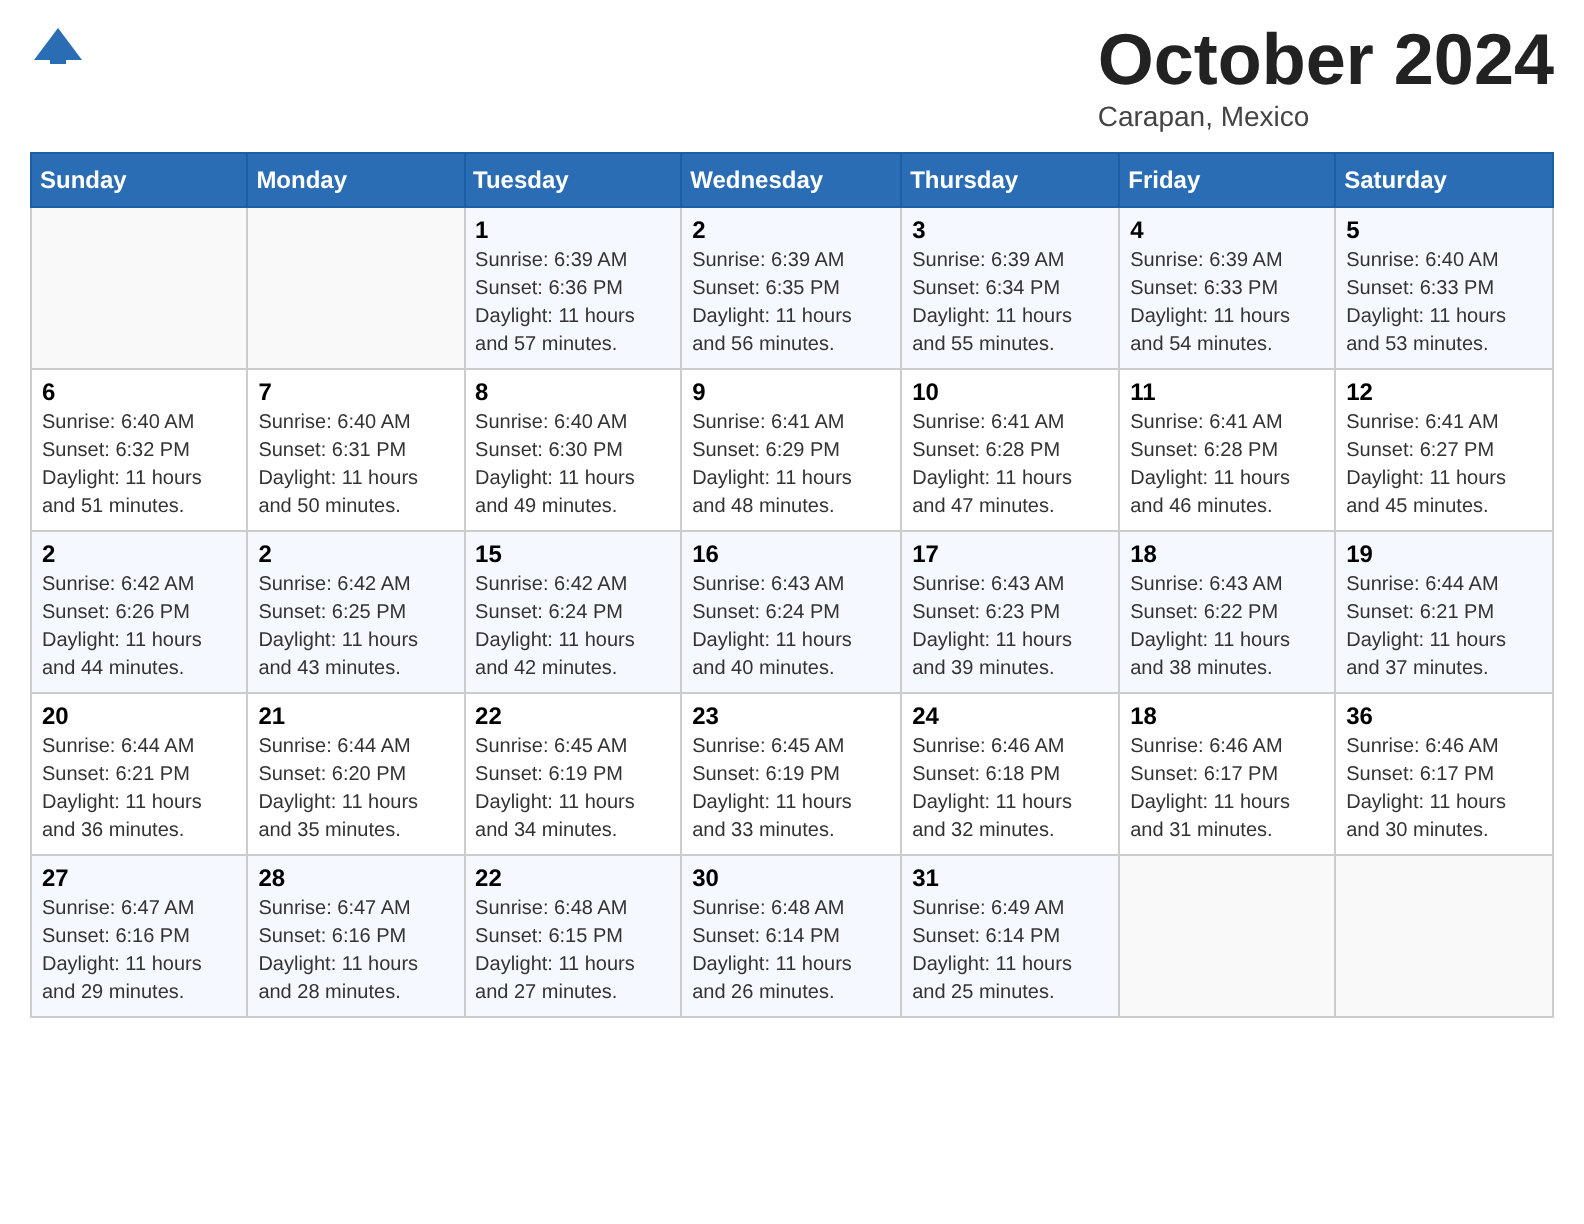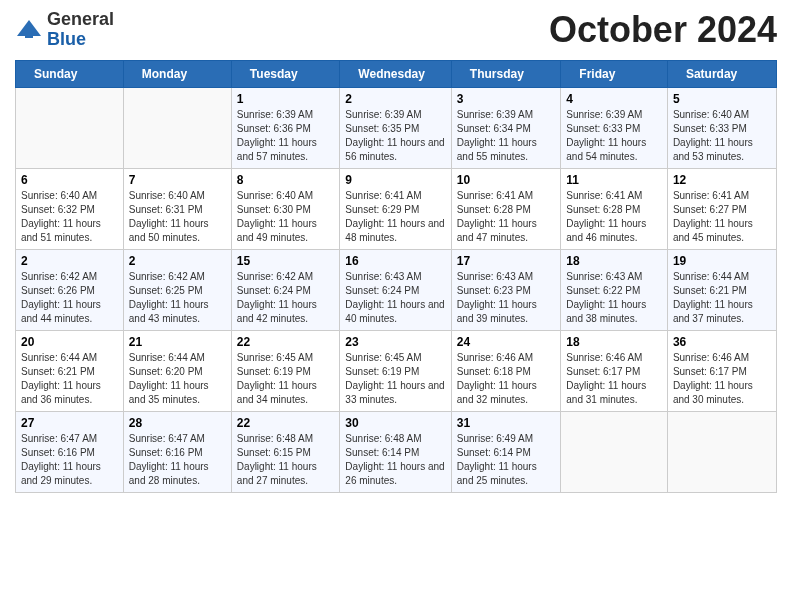--- a/index.html
+++ b/index.html
@@ -45,21 +45,21 @@
       color: #444;
     }
     table {
       width: 100%;
       border-collapse: collapse;
       font-size: 10.5px;
     }
     thead tr th {
       background-color: #2a6db5;
       color: #fff;
-      padding: 6px 18px;
+      padding: 6px 4px;
       text-align: left;
       font-size: 12px;
       font-weight: bold;
       border: 1px solid #1a5fa8;
     }
     tbody tr td {
       border: 1px solid #ccc;
       vertical-align: top;
       padding: 4px 5px;
       width: 113px;
@@ -89,27 +89,24 @@
   </style>
 </head>
 <body>
 
 <div class="header">
   <div class="logo">
     <svg class="logo-icon" viewBox="0 0 28 28">
       <polygon points="14,4 26,20 2,20" fill="#2a6db5"></polygon>
       <rect x="10" y="16" width="8" height="6" fill="#2a6db5"></rect>
     </svg>
-    <div class="logo-text">
-      <span class="general">General</span><br>
-      <span class="blue">Blue</span>
-    </div>
   </div>
   <div class="title-block">
     <div class="month-title">October 2024</div>
+    <div class="location">Carapan, Mexico</div>
   </div>
 </div>
 
 <table>
   <thead>
     <tr>
     <th>Sunday</th>
         <th>Monday</th>
         <th>Tuesday</th>
         <th>Wednesday</th>

